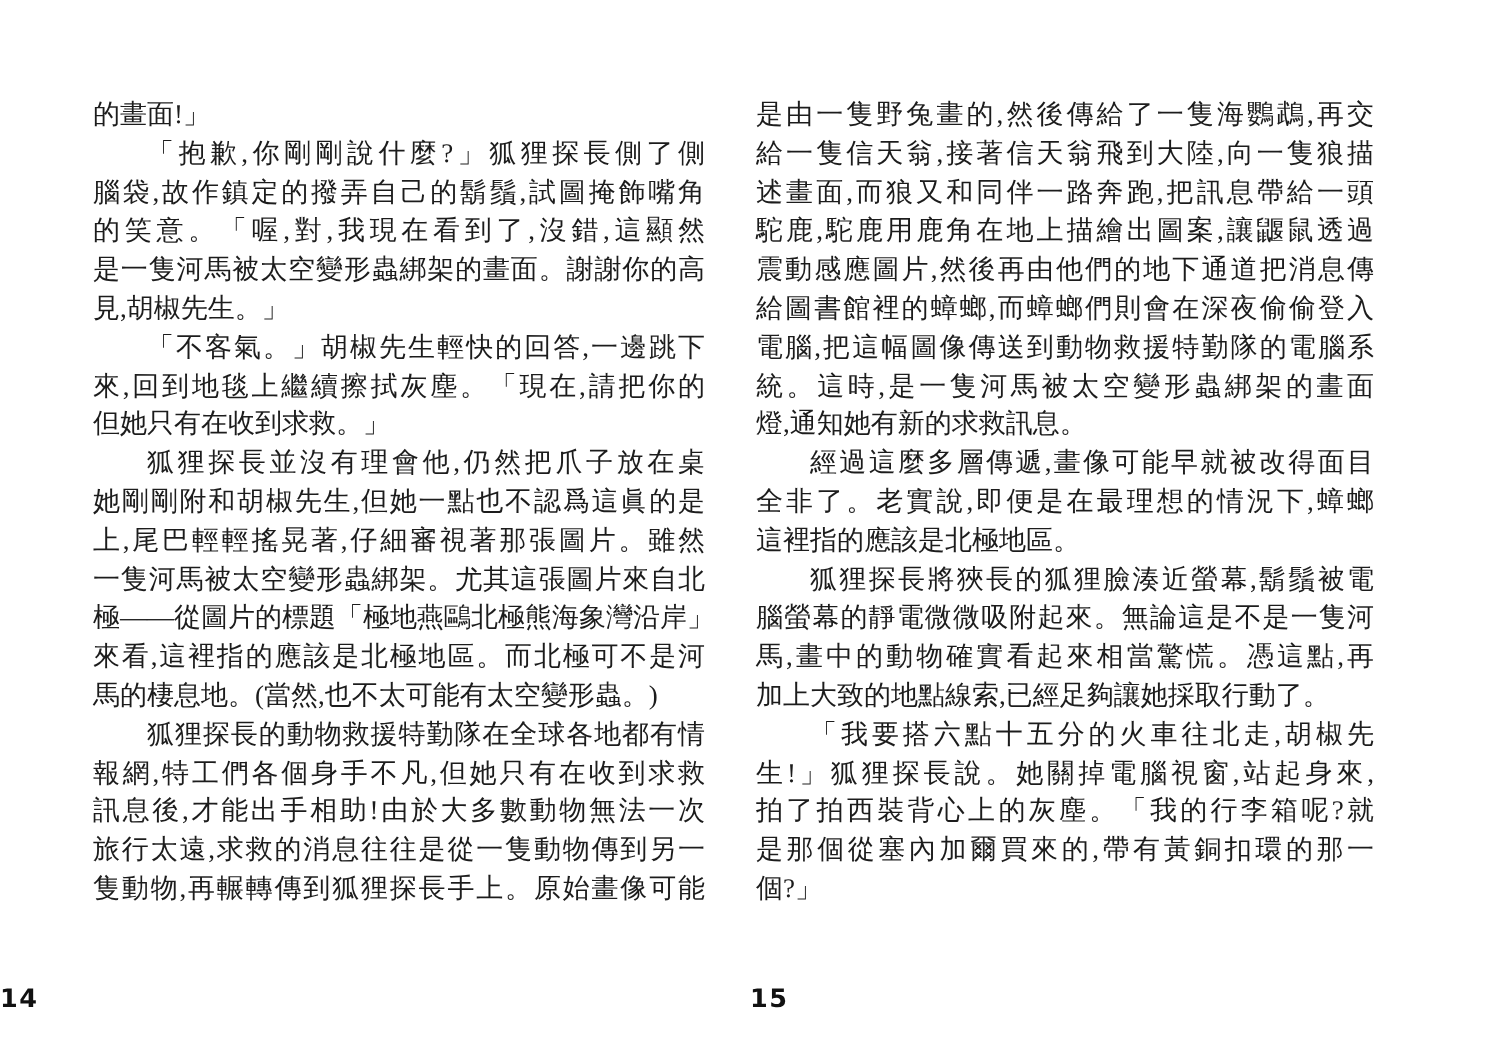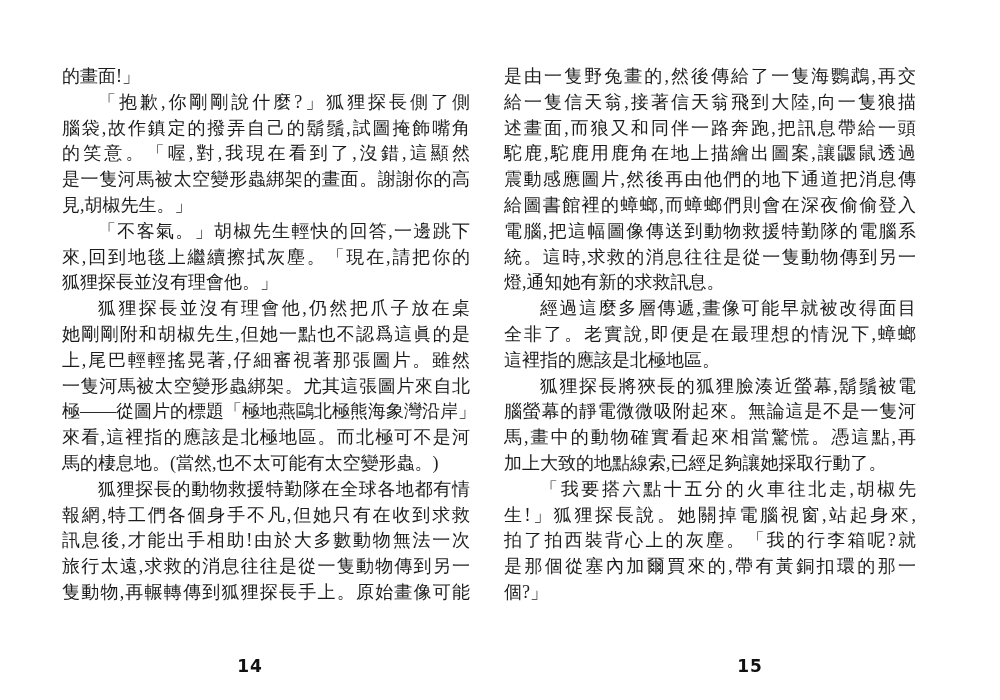--- a/index.html
+++ b/index.html
@@ -46,21 +46,21 @@
   .line.indent {
     text-indent: 2em;
   }
   .line.final {
     text-align-last: left;
   }
   .page-number {
     position: absolute;
     top: 656px;
     width: 500px;
-    text-align: center;
+    text-align: left;
     font-family: "DejaVu Sans", "Liberation Sans", sans-serif;
     font-weight: bold;
     font-size: 17px;
     letter-spacing: 1px;
     color: #111111;
   }
   .page-number.left { left: 0; }
   .page-number.right { left: 500px; }
 </style>
 </head>
@@ -75,21 +75,21 @@
       <div class="paragraph">
         <div class="line indent">「抱歉,你剛剛說什麼?」狐狸探長側了側</div>
         <div class="line">腦袋,故作鎮定的撥弄自己的鬍鬚,試圖掩飾嘴角</div>
         <div class="line">的笑意。「喔,對,我現在看到了,沒錯,這顯然</div>
         <div class="line">是一隻河馬被太空變形蟲綁架的畫面。謝謝你的高</div>
         <div class="line final">見,胡椒先生。」</div>
       </div>
       <div class="paragraph">
         <div class="line indent">「不客氣。」胡椒先生輕快的回答,一邊跳下</div>
         <div class="line">來,回到地毯上繼續擦拭灰塵。「現在,請把你的</div>
-        <div class="line final">狐狸探長並沒有理會他。」</div>
+        <div class="line final">但她只有在收到求救。」</div>
       </div>
       <div class="paragraph">
         <div class="line indent">狐狸探長並沒有理會他,仍然把爪子放在桌</div>
         <div class="line">她剛剛附和胡椒先生,但她一點也不認爲這眞的是</div>
         <div class="line">上,尾巴輕輕搖晃著,仔細審視著那張圖片。雖然</div>
         <div class="line">一隻河馬被太空變形蟲綁架。尤其這張圖片來自北</div>
         <div class="line">極——從圖片的標題「極地燕鷗北極熊海象灣沿岸」</div>
         <div class="line">來看,這裡指的應該是北極地區。而北極可不是河</div>
         <div class="line final">馬的棲息地。(當然,也不太可能有太空變形蟲。)</div>
       </div>
@@ -104,21 +104,21 @@
 
   <div class="text-column right">
       <div class="paragraph">
         <div class="line">是由一隻野兔畫的,然後傳給了一隻海鸚鵡,再交</div>
         <div class="line">給一隻信天翁,接著信天翁飛到大陸,向一隻狼描</div>
         <div class="line">述畫面,而狼又和同伴一路奔跑,把訊息帶給一頭</div>
         <div class="line">駝鹿,駝鹿用鹿角在地上描繪出圖案,讓鼴鼠透過</div>
         <div class="line">震動感應圖片,然後再由他們的地下通道把消息傳</div>
         <div class="line">給圖書館裡的蟑螂,而蟑螂們則會在深夜偷偷登入</div>
         <div class="line">電腦,把這幅圖像傳送到動物救援特勤隊的電腦系</div>
-        <div class="line">統。這時,求救的消息往往是從一隻動物傳到另一</div>
+        <div class="line">統。這時,是一隻河馬被太空變形蟲綁架的畫面</div>
         <div class="line final">燈,通知她有新的求救訊息。</div>
       </div>
       <div class="paragraph">
         <div class="line indent">經過這麼多層傳遞,畫像可能早就被改得面目</div>
         <div class="line">全非了。老實說,即便是在最理想的情況下,蟑螂</div>
         <div class="line final">這裡指的應該是北極地區。</div>
       </div>
       <div class="paragraph">
         <div class="line indent">狐狸探長將狹長的狐狸臉湊近螢幕,鬍鬚被電</div>
         <div class="line">腦螢幕的靜電微微吸附起來。無論這是不是一隻河</div>

